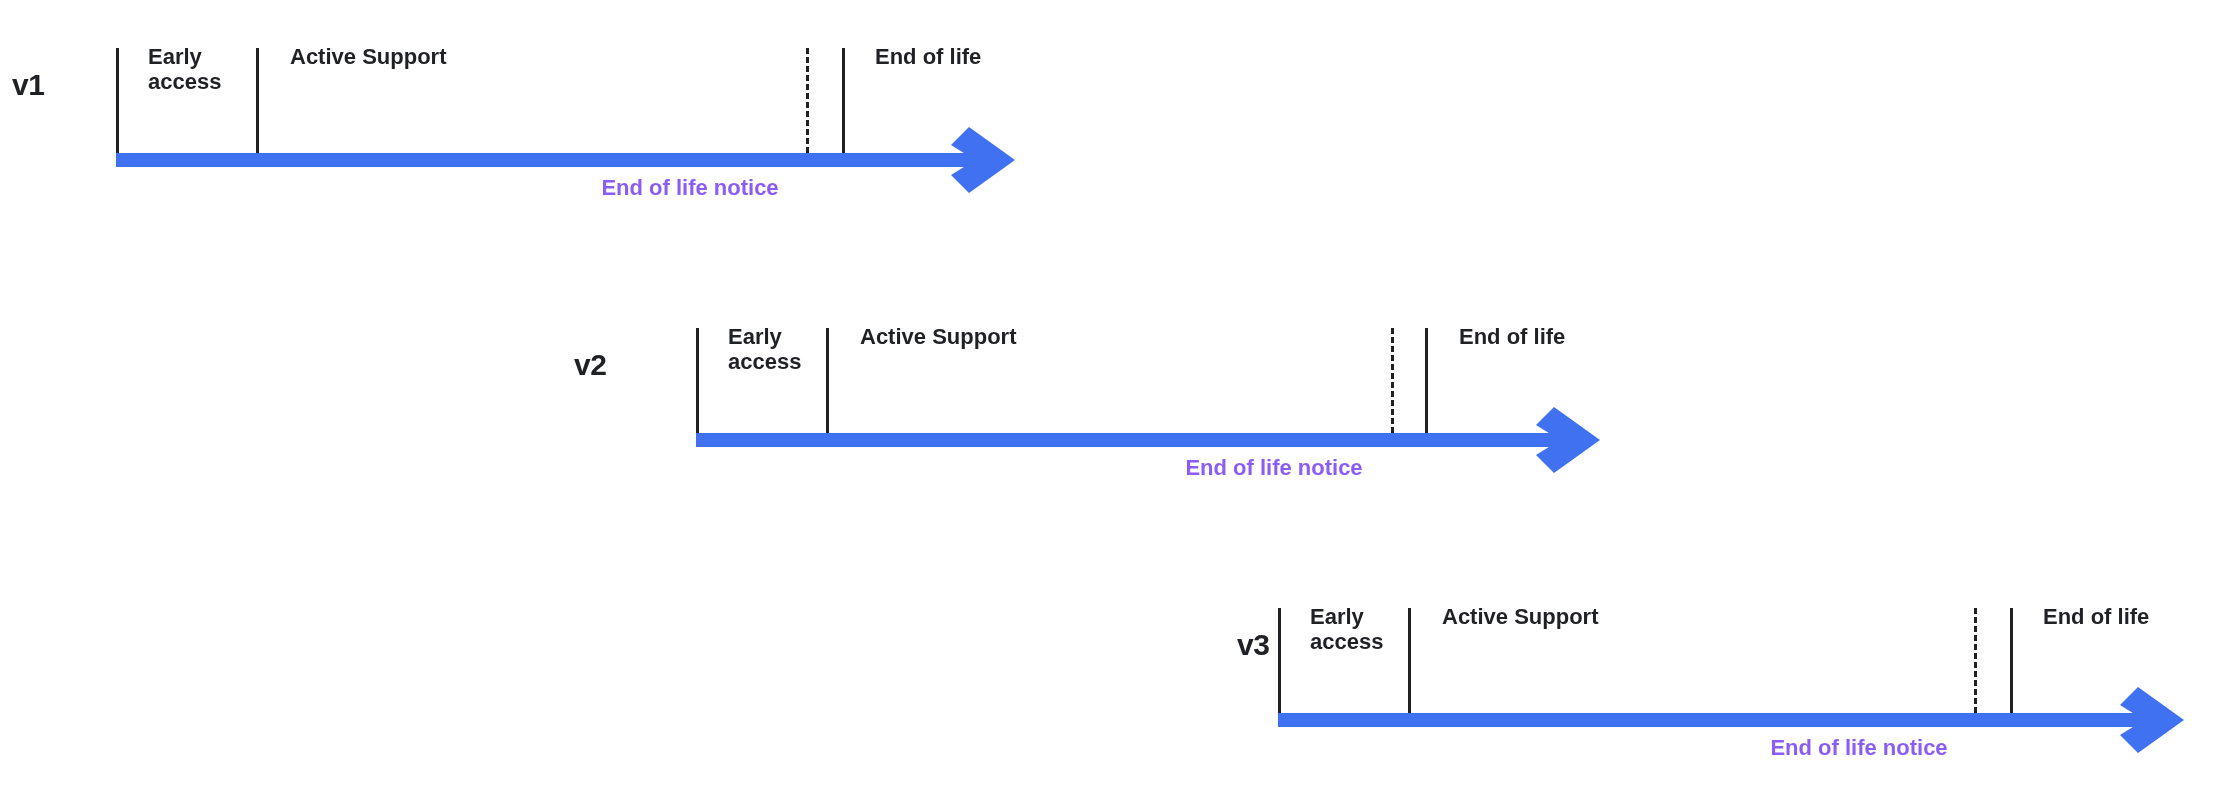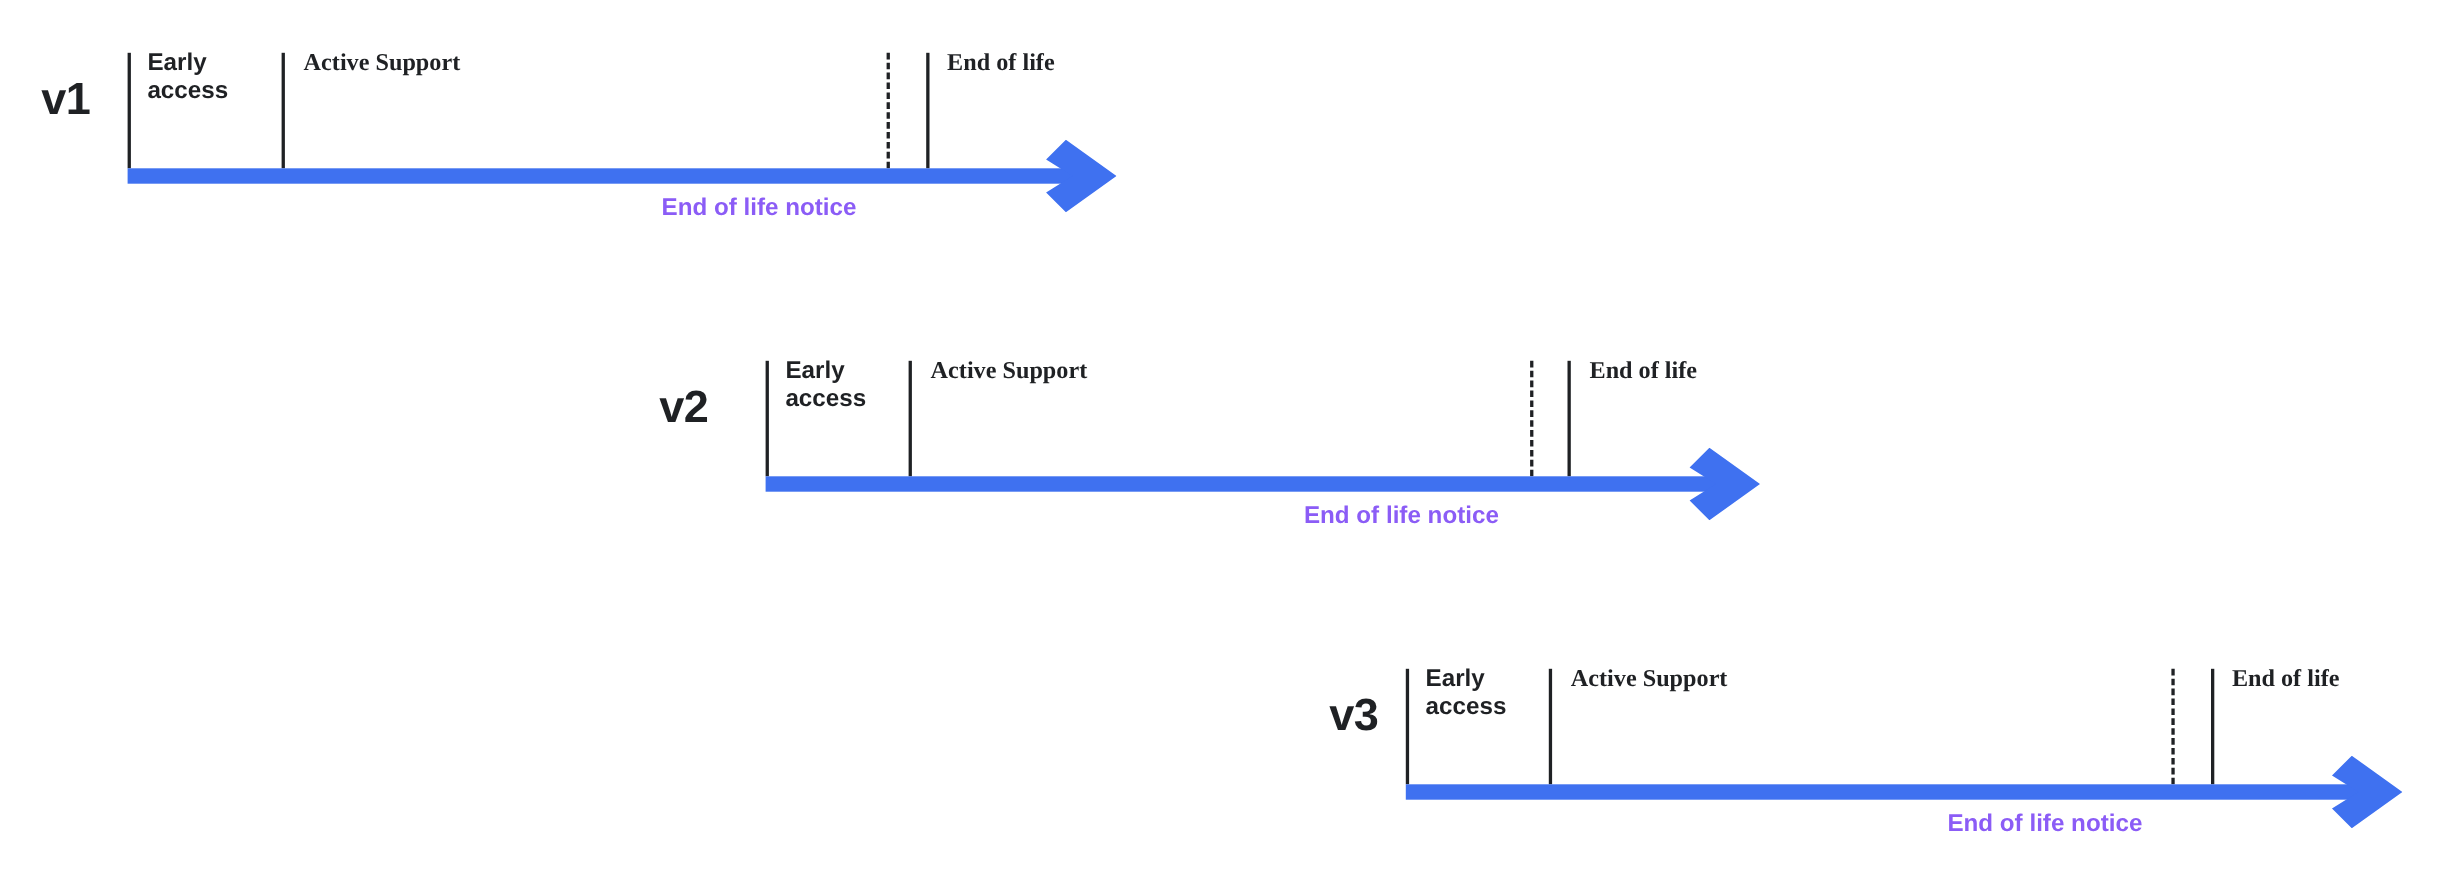--- a/index.html
+++ b/index.html
@@ -17,27 +17,27 @@
   }
   #diagram {
     position: relative;
     width: 2228px;
     height: 812px;
   }
 
   
   .version-label {
     position: absolute;
-    font-size: 41px;
+    font-size: 30px;
     font-weight: 700;
     line-height: 1;
     letter-spacing: -0.5px;
     color: #1f2124;
     white-space: nowrap;
-    text-align: right;
+    text-align: left;
   }
 
   
   .timeline-bar {
     position: absolute;
     height: 14px;
     background: #3f71f0;
   }
   .timeline-arrowhead {
     position: absolute;
@@ -63,24 +63,24 @@
   }
 
   
   .phase-label {
     position: absolute;
     font-size: 22px;
     font-weight: 700;
     line-height: 25px;
     color: #1f2124;
     white-space: pre-line;
+    margin-left: 14px;
   }
   .phase-label.nowrap {
     white-space: nowrap;
-    font-family: Liberation Serif, serif;
   }
 
   
   .notice-label {
     position: absolute;
     font-size: 22px;
     font-weight: 700;
     line-height: 25px;
     color: #8b5cf6;
     white-space: nowrap;
@@ -135,21 +135,21 @@
       <svg viewBox="0 0 72 66" preserveAspectRatio="none" aria-hidden="true">
         <polygon points="26,0 72,33 26,66 8,48 32,33 8,18" fill="#3f71f0"></polygon>
       </svg>
     </div>
 
     <div class="notice-label" style="left:1124px; top:455px; width:300px;">End of life notice</div>
   </div>
 
   <div>
 
-    <div class="version-label" style="left:1183px; top:630px; width:70px;">v3</div>
+    <div class="version-label" style="left:1237px; top:630px; width:70px;">v3</div>
 
     <div class="tick-line" style="left:1278px; top:608px; height:105px;"></div>
     <div class="tick-line" style="left:1408px; top:608px; height:105px;"></div>
     <div class="tick-line dashed" style="left:1974px; top:608px; height:105px;"></div>
     <div class="tick-line" style="left:2010px; top:608px; height:105px;"></div>
 
     <div class="phase-label" style="left:1296px; top:604px; width:118px;">Early
 access</div>
     <div class="phase-label nowrap" style="left:1428px; top:604px;">Active Support</div>
     <div class="phase-label nowrap" style="left:2029px; top:604px;">End of life</div>

